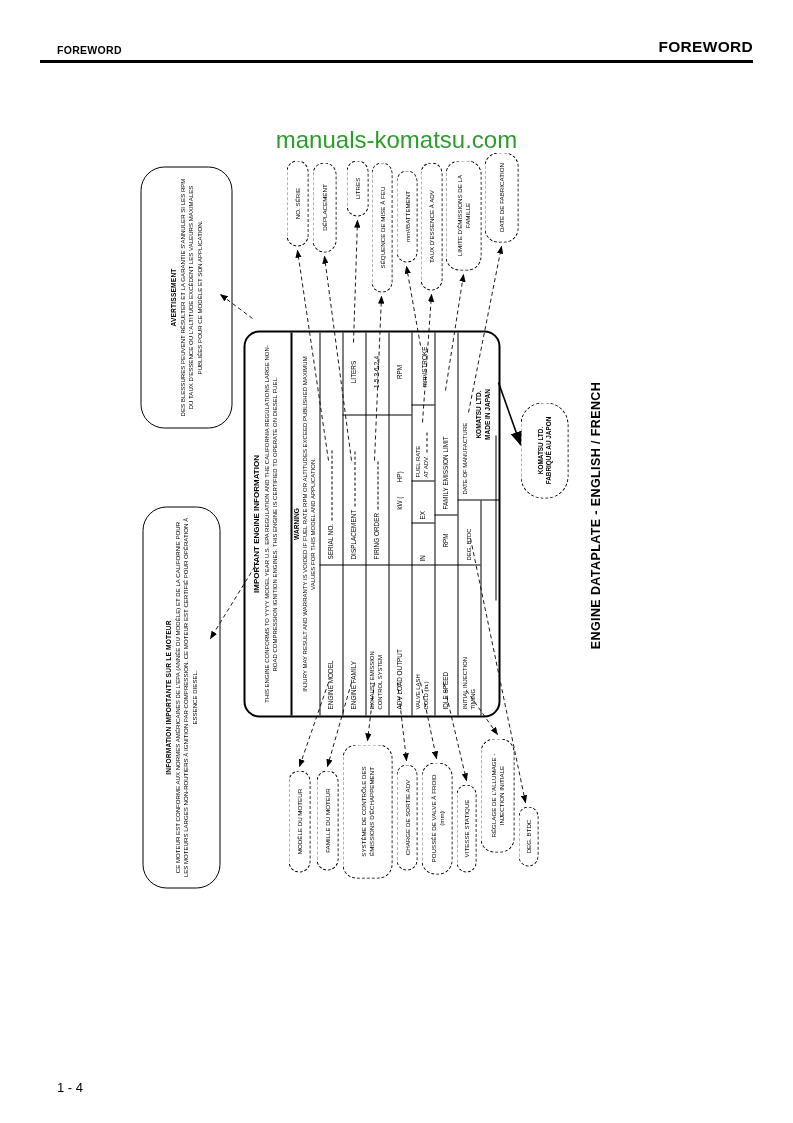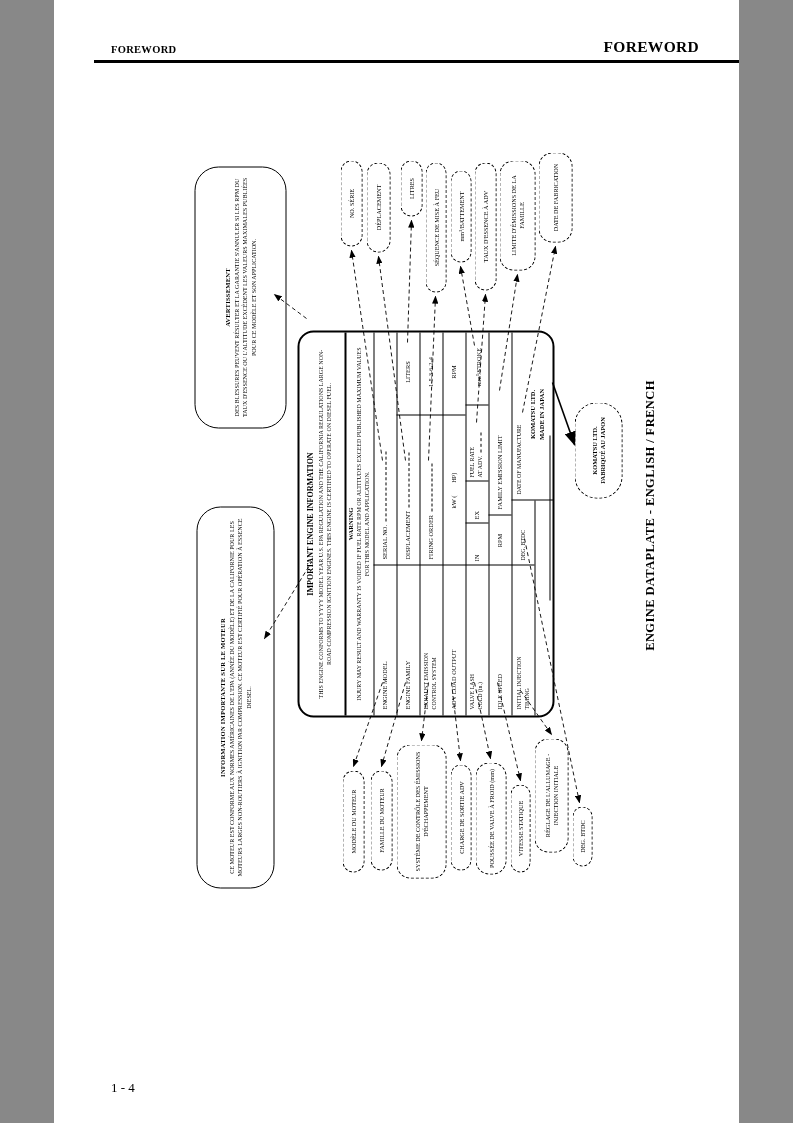--- a/index.html
+++ b/index.html
@@ -1,17 +1,17 @@
 <!DOCTYPE html>
 <html><head>
 <meta charset="utf-8">
 <style>
   html,body{margin:0;padding:0;background:#888;}
-  .page{position:relative;width:685px;height:1123px;background:#ffffff;margin:0 auto;overflow:hidden;
-        font-family:Liberation Serif, serif;color:#000;}
+  .page{position:relative;width:793px;height:1123px;background:#ffffff;margin:0 auto;overflow:hidden;
+        font-family:Liberation Sans, sans-serif;color:#000;}
   
   .hdr-left{position:absolute;left:57px;top:44px;font-size:10.5px;font-weight:bold;letter-spacing:.3px;}
   .hdr-right{position:absolute;right:40px;top:38px;font-size:15.5px;font-weight:bold;letter-spacing:.3px;}
   .hdr-rule{position:absolute;left:40px;top:60px;width:713px;height:3px;background:#000;}
   .watermark{position:absolute;left:0;top:126px;width:100%;text-align:center;font-size:24px;}
   .footer{position:absolute;left:57px;top:1080px;font-size:13px;}
   
   .canvas{position:absolute;left:7.5px;top:272.5px;width:750px;height:485px;
           transform:rotate(-90deg);}
   .arrows{position:absolute;left:0;top:0;width:750px;height:485px;}
@@ -41,20 +41,21 @@
            font-weight:bold;font-size:12.5px;letter-spacing:.4px;}
 </style>
 </head>
 <body>
 
 <div class="page">
 
   <div class="hdr-left">FOREWORD</div>
   <div class="hdr-right">FOREWORD</div>
   <div class="hdr-rule"></div>
+  <div class="watermark" style="color: rgb(46, 155, 46);">manuals-komatsu.com</div>
 
   <div class="canvas">
 
     <svg class="arrows" viewBox="0 0 750 485">
       <defs>
         <marker id="ah" markerWidth="9" markerHeight="7" refX="8" refY="3.5" orient="auto">
           <path d="M0,0 L9,3.5 L0,7 z" fill="#000"></path>
         </marker>
       </defs>
       <g stroke="#000" stroke-width="0.9" stroke-dasharray="4 3" fill="none">

